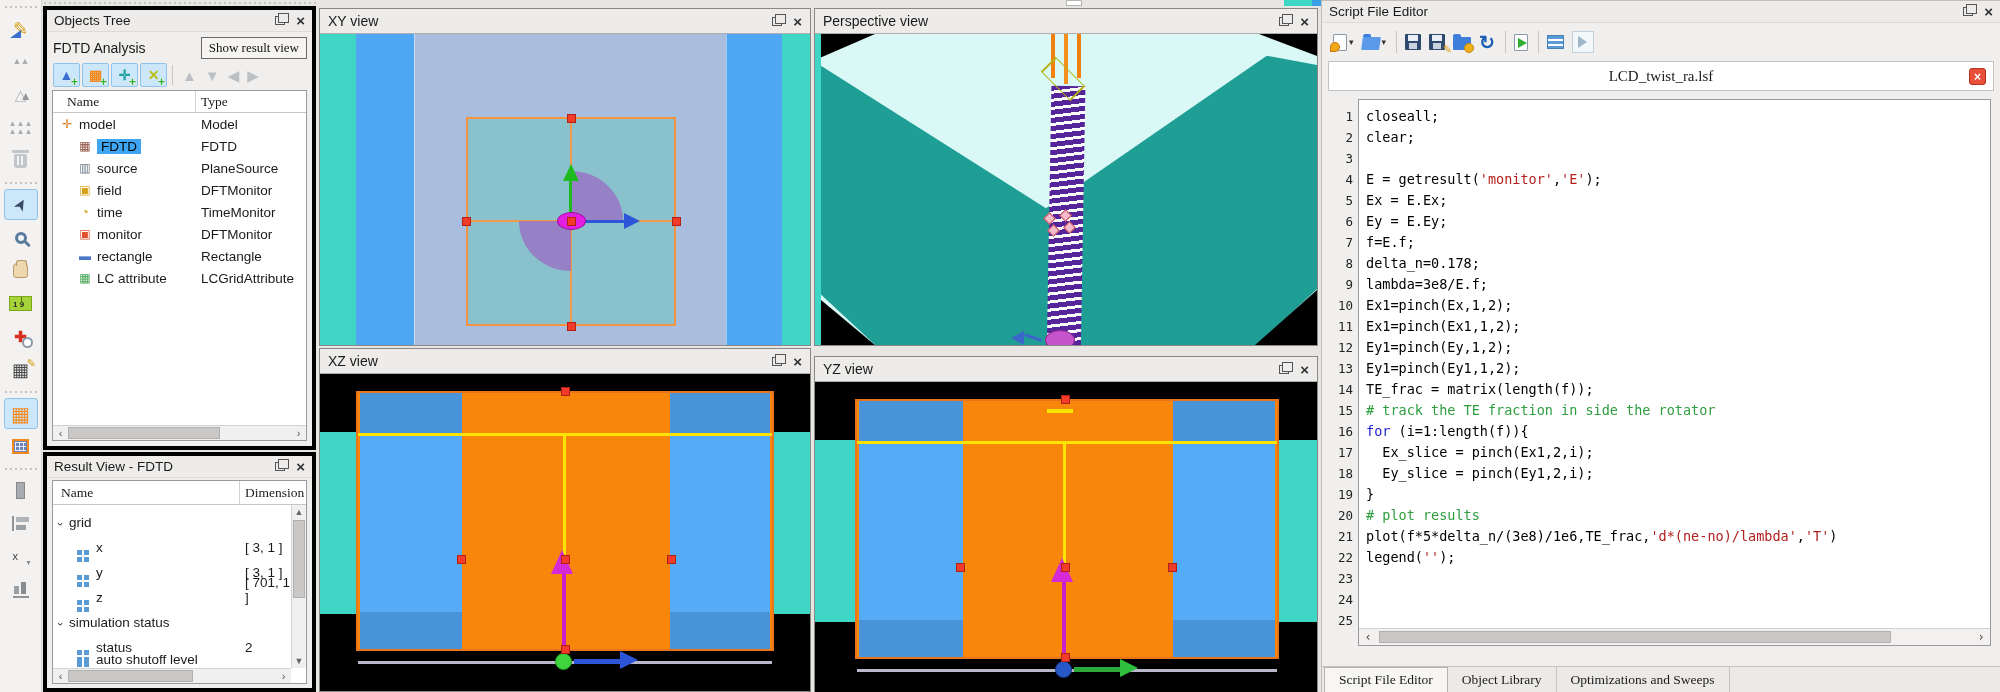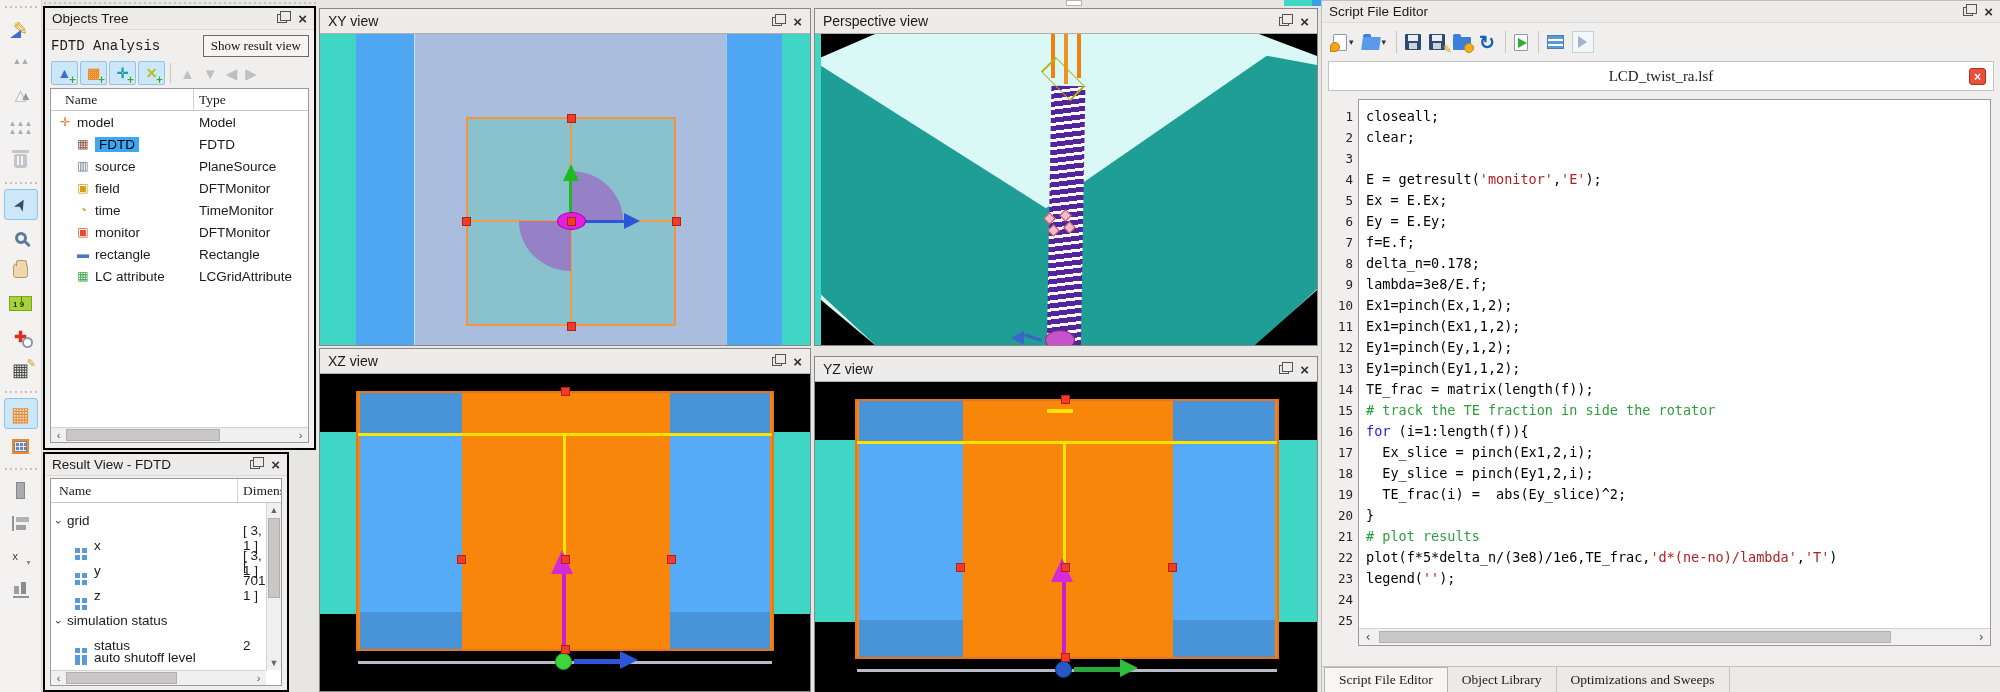--- a/index.html
+++ b/index.html
@@ -1,19 +1,19 @@
 <!DOCTYPE html>
 <html style="--teal: #3fd6c5; --blueband: #4fa6f2; --peri: #a9bede; --inner_teal: rgba(105,195,188,0.5); --orange_fill: #f8860b; --orange_border: #e8751a; --yellow: #ffe400; --red_handle: #f23b28; --green_axis: #1dbb1d; --blue_axis: #2d55d8; --magenta: #d62ad6; --purple_fan: rgba(154,111,196,0.8); --persp_teal: #1f9e96; --persp_pale: #d9f8f6; --persp_purple: #55249a; --selection_blue: #3fa6f3;"><head>
 <meta charset="utf-8">
 <style>
 *{margin:0;padding:0;box-sizing:border-box}
 html,body{width:2000px;height:692px}
 body{position:relative;background:#e8e6e3;font-family:"Liberation Sans",sans-serif;font-size:13px;color:#1a1a1a;overflow:hidden}
-.serif{font-family:Liberation Mono, monospace}
-.panel{position:absolute;background:#f0efed;border:2px solid #000000}
+.serif{font-family:Liberation Sans, sans-serif}
+.panel{position:absolute;background:#f0efed;border:4px solid #000000}
 .ptitle{height:22px;background:#edecea;display:flex;align-items:center;padding:0 7px;font-size:13.5px;border-bottom:1px solid #dddbd9}
 .ptitle .sp,.vp-title .sp{flex:1}
 .dock-icon{width:10px;height:9px;border:1px solid #555;position:relative;margin:0 11px 0 4px;background:#edecea}
 .dock-icon::before{content:"";position:absolute;left:2px;top:-4px;width:9px;height:8px;border:1px solid #555;background:#edecea}
 .close-icon{font-size:15px;color:#333;line-height:1;font-weight:bold}
 
 #left-toolbar{position:absolute;left:0;top:0;width:42px;height:692px;background:#f3f2f1;border-right:1px solid #d8d6d4;display:flex;flex-direction:column;align-items:center;padding-top:1px}
 .grip{width:32px;height:7px;margin:2px 0;background:repeating-linear-gradient(90deg,#c6c4c2 0 2px,transparent 2px 5px);background-size:100% 2px;background-repeat:no-repeat;background-position:center}
 .lt-btn{width:34px;height:31px;display:flex;align-items:center;justify-content:center;margin:1px 0;border-radius:3px;border:1px solid transparent;position:relative}
 .lt-btn.active{background:#cde7fa;border-color:#8fc3ea}
@@ -69,21 +69,21 @@
 .trow{height:22px;position:relative;display:flex;align-items:center;font-size:13.5px}
 .trow .ti{width:16px;text-align:center;font-size:12px;line-height:1;flex:none}
 .trow .tname{margin-left:4px;white-space:nowrap}
 .trow .tname.sel{background:#3fa6f3;padding:0 4px;color:#000}
 .trow .ttype{position:absolute;left:148px;white-space:nowrap}
 .hscroll{position:absolute;left:0;right:0;bottom:0;height:15px;background:#f0f0f0;border-top:1px solid #d4d2d0;display:flex;align-items:center}
 .hscroll .ar{width:15px;text-align:center;font-size:11px;color:#555;line-height:15px}
 .hscroll .track{flex:1;height:100%;position:relative}
 .hscroll .thumb{position:absolute;left:0;top:1px;bottom:1px;background:#c9c8c6;border:1px solid #b2b0ae}
 
-#result-view{left:43px;top:452px;width:246px;height:240px}
+#result-view{left:43px;top:452px;width:273px;height:240px}
 #res-box{position:absolute;left:5px;right:5px;top:24px;bottom:4px;background:#fff;border:1px solid #9a98a0;overflow:hidden}
 #res-head{height:24px;border-bottom:1px solid #c8c6c4;position:relative;font-family:"Liberation Serif",serif;font-size:13.5px}
 #res-head .c1{position:absolute;left:8px;top:4px}
 #res-head .c2{position:absolute;left:192px;top:4px}
 #res-head::after{content:"";position:absolute;left:186px;top:0;bottom:0;width:1px;background:#d4d2d0}
 #res-rows{position:absolute;left:0;right:15px;top:24px;bottom:15px;overflow:hidden}
 .rrow{height:25px;display:flex;align-items:flex-end;position:relative;font-size:13.5px}
 .rrow.clip{height:12px;overflow:hidden}
 .rchev{display:inline-block;transform:rotate(90deg);font-size:11px;color:#333;width:12px;text-align:center;margin-left:2px}
 .rrow .glabel{margin-left:2px}
@@ -581,21 +581,20 @@
           <div class="cl"><span class="c-p">lambda=3e8/E.f;</span></div>
           <div class="cl"><span class="c-p">Ex1=pinch(Ex,1,2);</span></div>
           <div class="cl"><span class="c-p">Ex1=pinch(Ex1,1,2);</span></div>
           <div class="cl"><span class="c-p">Ey1=pinch(Ey,1,2);</span></div>
           <div class="cl"><span class="c-p">Ey1=pinch(Ey1,1,2);</span></div>
           <div class="cl"><span class="c-p">TE_frac = matrix(length(f));</span></div>
           <div class="cl"><span class="c-c"># track the TE fraction in side the rotator</span></div>
           <div class="cl"><span class="c-k">for</span><span class="c-p"> (i=1:length(f)){</span></div>
           <div class="cl"><span class="c-p">  Ex_slice = pinch(Ex1,2,i);</span></div>
           <div class="cl"><span class="c-p">  Ey_slice = pinch(Ey1,2,i);</span></div>
-          <div class="cl"><span class="c-p">  TE_frac(i) =  abs(Ey_slice)^2;</span></div>
           <div class="cl"><span class="c-p">}</span></div>
           <div class="cl"><span class="c-c"># plot results</span></div>
           <div class="cl"><span class="c-p">plot(f*5*delta_n/(3e8)/1e6,TE_frac,</span><span class="c-s">'d*(ne-no)/lambda'</span><span class="c-p">,</span><span class="c-s">'T'</span><span class="c-p">)</span></div>
           <div class="cl"><span class="c-p">legend(</span><span class="c-s">''</span><span class="c-p">);</span></div>
           <div class="cl"></div>
           <div class="cl"></div>
         </div>
       <div id="code-hscroll">
         <span class="ar">‹</span>
         <div class="track">

